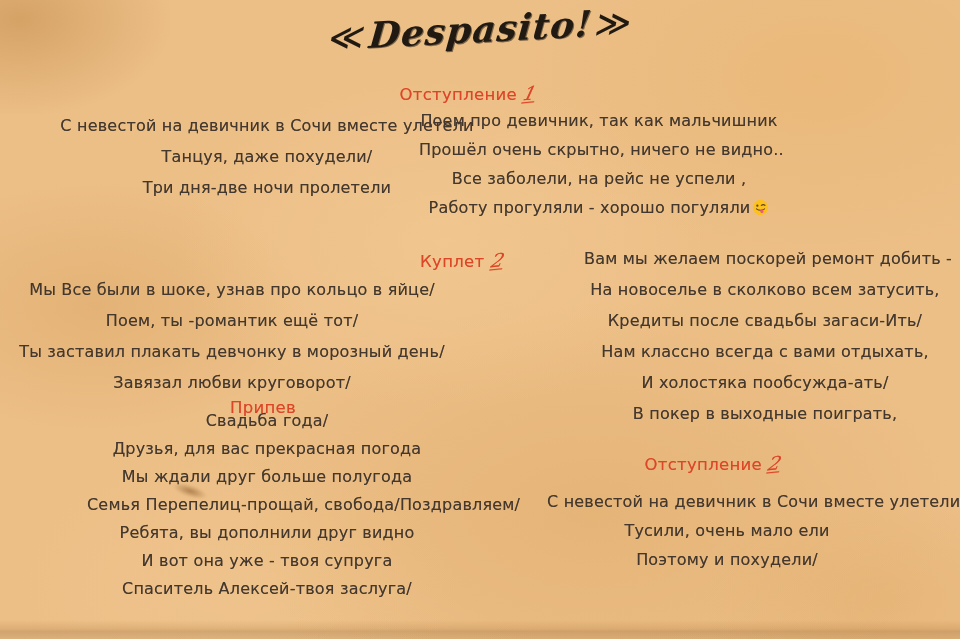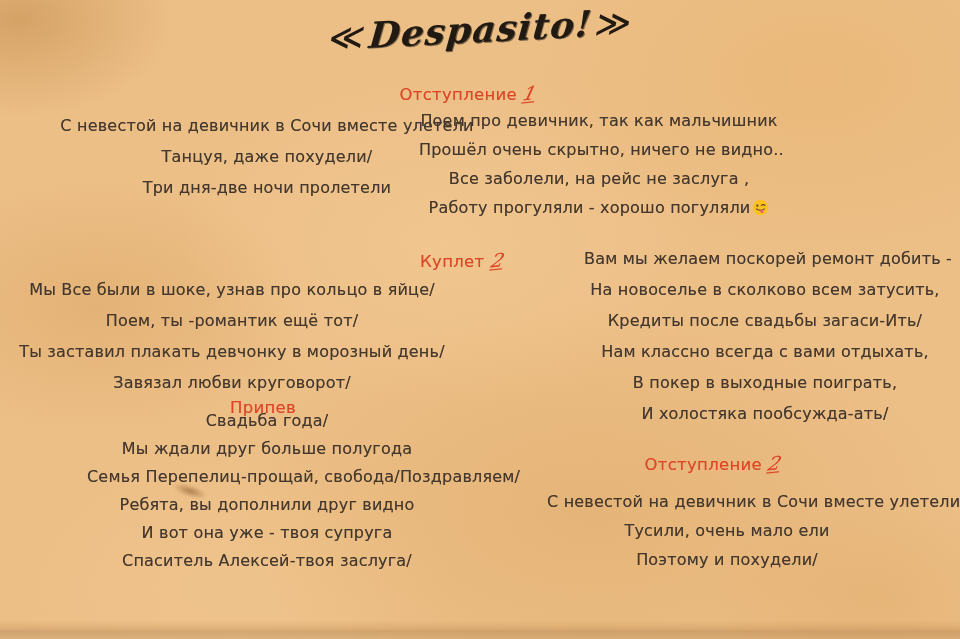--- a/index.html
+++ b/index.html
@@ -97,21 +97,21 @@
 
   <div class="abs lyrics" style="top:110px;left:37px;width:460px;line-height:31px;">
     <div class="line">С невестой на девичник в Сочи вместе улетели</div>
     <div class="line">Танцуя, даже похудели/</div>
     <div class="line">Три дня-две ночи пролетели</div>
   </div>
 
   <div class="abs lyrics" style="top:106px;left:419px;width:360px;line-height:29px;">
     <div class="line">Поем про девичник, так как мальчишник</div>
     <div class="line">Прошёл очень скрытно, ничего не видно..</div>
-    <div class="line">Все заболели, на рейс не заслуга ,</div>
+    <div class="line">Все заболели, на рейс не успели ,</div>
     <div class="line">
       <span>Работу прогуляли - хорошо погуляли</span><svg class="emoji-svg" width="17" height="17" viewBox="0 0 20 20" aria-label="😜">
           <circle cx="10" cy="10" r="9" fill="#fcc21b"></circle>
           <circle cx="6.3" cy="7.8" r="1.3" fill="#5d4037"></circle>
           <path d="M11 7.6 q2 -2 4.2 -0.2" stroke="#5d4037" fill="none" stroke-width="1.3" stroke-linecap="round"></path>
           <path d="M5.2 11.6 q4.8 3.4 9.6 0" stroke="#5d4037" fill="none" stroke-width="1.2" stroke-linecap="round"></path>
           <path d="M9.2 13.4 q1.4 4.6 3.9 2.6 q1.1 -1.3 -0.4 -3.6 z" fill="#e85d75"></path>
         </svg>
     </div>
   </div>
@@ -125,30 +125,31 @@
     <div class="line">Поем, ты -романтик ещё тот/</div>
     <div class="line">Ты заставил плакать девчонку в морозный день/</div>
     <div class="line">Завязал любви круговорот/</div>
   </div>
 
   <div class="abs lyrics" style="top:243px;left:584px;width:362px;line-height:31px;">
     <div class="line">Вам мы желаем поскорей ремонт добить -</div>
     <div class="line">На новоселье в сколково всем затусить,</div>
     <div class="line">Кредиты после свадьбы загаси-Ить/</div>
     <div class="line">Нам классно всегда с вами отдыхать,</div>
+    <div class="line">И холостяка пообсужда-ать/</div>
     <div class="line">В покер в выходные поиграть,</div>
-    <div class="line">И холостяка пообсужда-ать/</div>
   </div>
 
   <div class="abs heading" style="top:398px;left:163px;width:200px;">
     <span>Припев</span>
   </div>
 
   <div class="abs lyrics" style="top:407px;left:87px;width:360px;line-height:28px;">
     <div class="line">Свадьба года/</div>
+    <div class="line">Друзья, для вас прекрасная погода</div>
     <div class="line">Мы ждали друг больше полугода</div>
     <div class="line">Семья Перепелиц-прощай, свобода/Поздравляем/</div>
     <div class="line">Ребята, вы дополнили друг видно</div>
     <div class="line">И вот она уже - твоя супруга</div>
     <div class="line">Спаситель Алексей-твоя заслуга/</div>
   </div>
 
   <div class="abs heading" style="top:452px;left:613px;width:200px;">
     <span>Отступление</span><span class="mark">2</span>
   </div>

